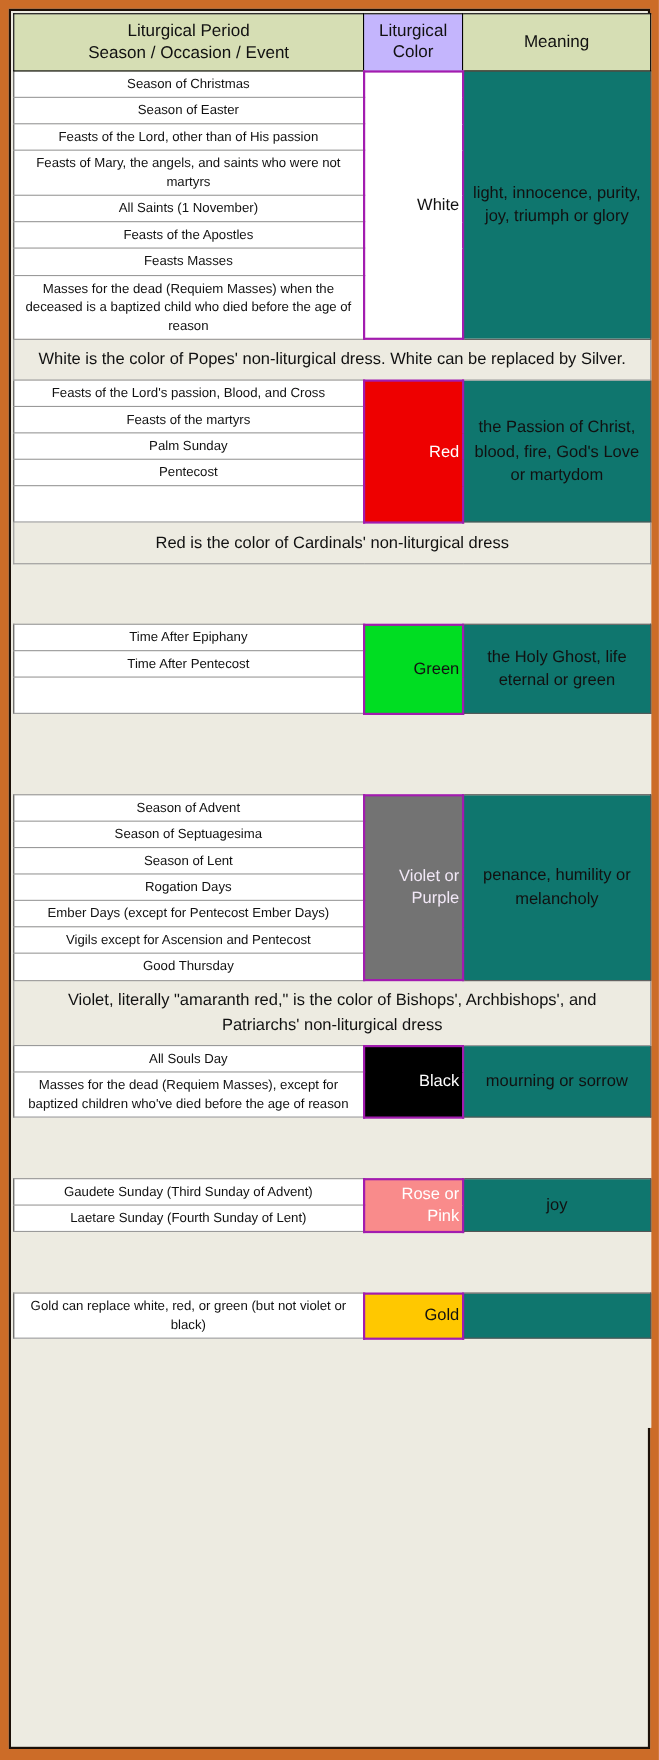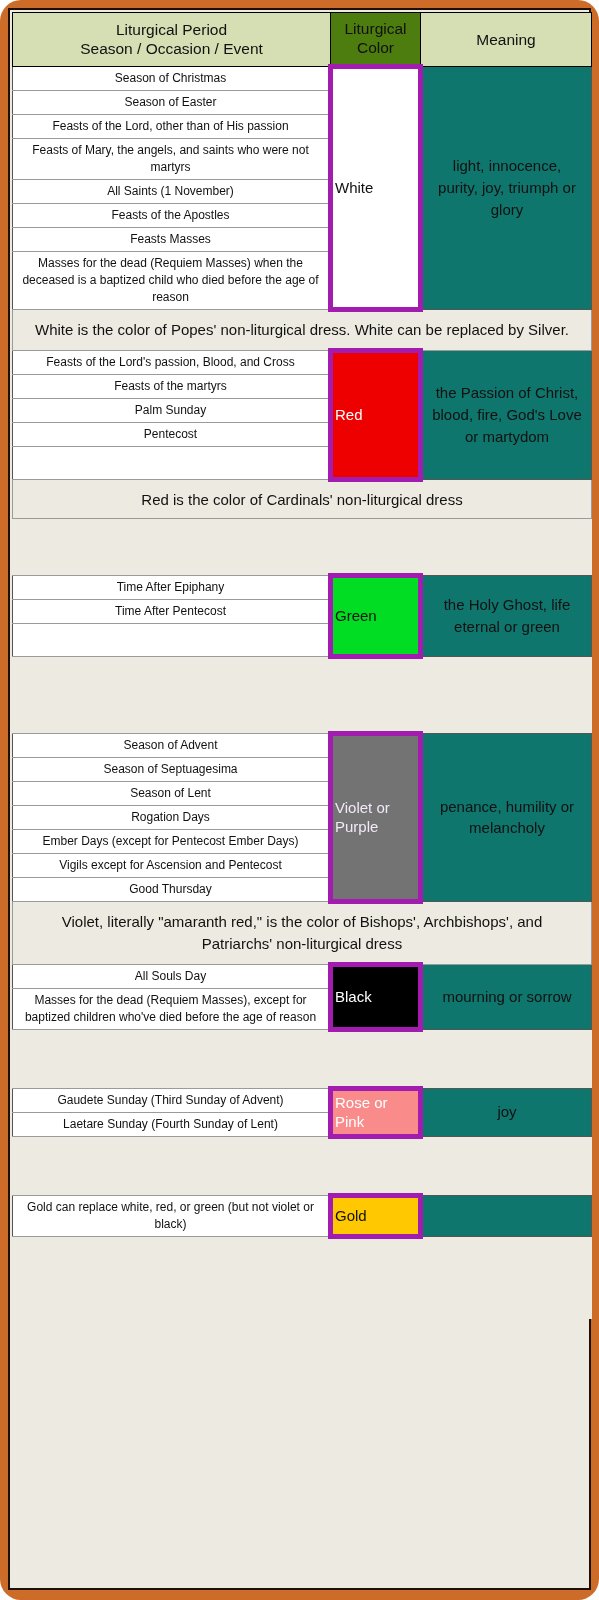--- a/index.html
+++ b/index.html
@@ -65,22 +65,22 @@
     font-size: 12px;
     color: #111111;
     padding: 3px 8px;
     line-height: 1.42;
   }
   td.period.empty {
     height: 26px;
   }
 
   td.swatch {
-    border: 5px solid #a21caf;
-    text-align: left;
+    border: 2px solid #a21caf;
+    text-align: right;
     vertical-align: middle;
     font-size: 15px;
     padding: 2px;
     line-height: 1.3;
   }
   td.meaning {
     background: #0f766e;
     border: 1px solid #555555;
     text-align: center;
     vertical-align: middle;
@@ -115,32 +115,32 @@
   }
   td.spacer-last {
     background: #EDEBE1;
     border: none;
     height: 78px;
   }
 </style>
 </head>
 <body>
 
-<div id="page" style="background: rgb(204, 108, 40); border-radius: 21px;">
+<div id="page" style="background: rgb(204, 108, 40);">
   <div id="frame" style="border-color: rgb(28, 16, 8); background: rgb(237, 235, 225);">
     <table class="lit">
       <colgroup>
         <col class="c-period">
         <col class="c-color">
         <col class="c-mean">
       </colgroup>
       <tbody id="tbody">
           <tr class="hdr">
             <td class="period-head" style="background: rgb(214, 222, 180);"><span>Liturgical Period</span><span class="h-line2">Season / Occasion / Event</span></td>
-            <td style="background: #4d7c0f;"><span>Liturgical</span><span class="h-line2">Color</span></td>
+            <td style="background: #c4b5fd;"><span>Liturgical</span><span class="h-line2">Color</span></td>
             <td style="background: rgb(214, 222, 180);">Meaning</td>
           </tr>
           <tr>
             <td class="period">Season of Christmas</td>
             <td class="swatch" rowspan="8" style="background: rgb(255, 255, 255); color: rgb(17, 17, 17);">White</td>
             <td class="meaning" rowspan="8">light, innocence, purity, joy, triumph or glory</td>
           </tr>
           <tr>
             <td class="period">Season of Easter</td>
           </tr>

